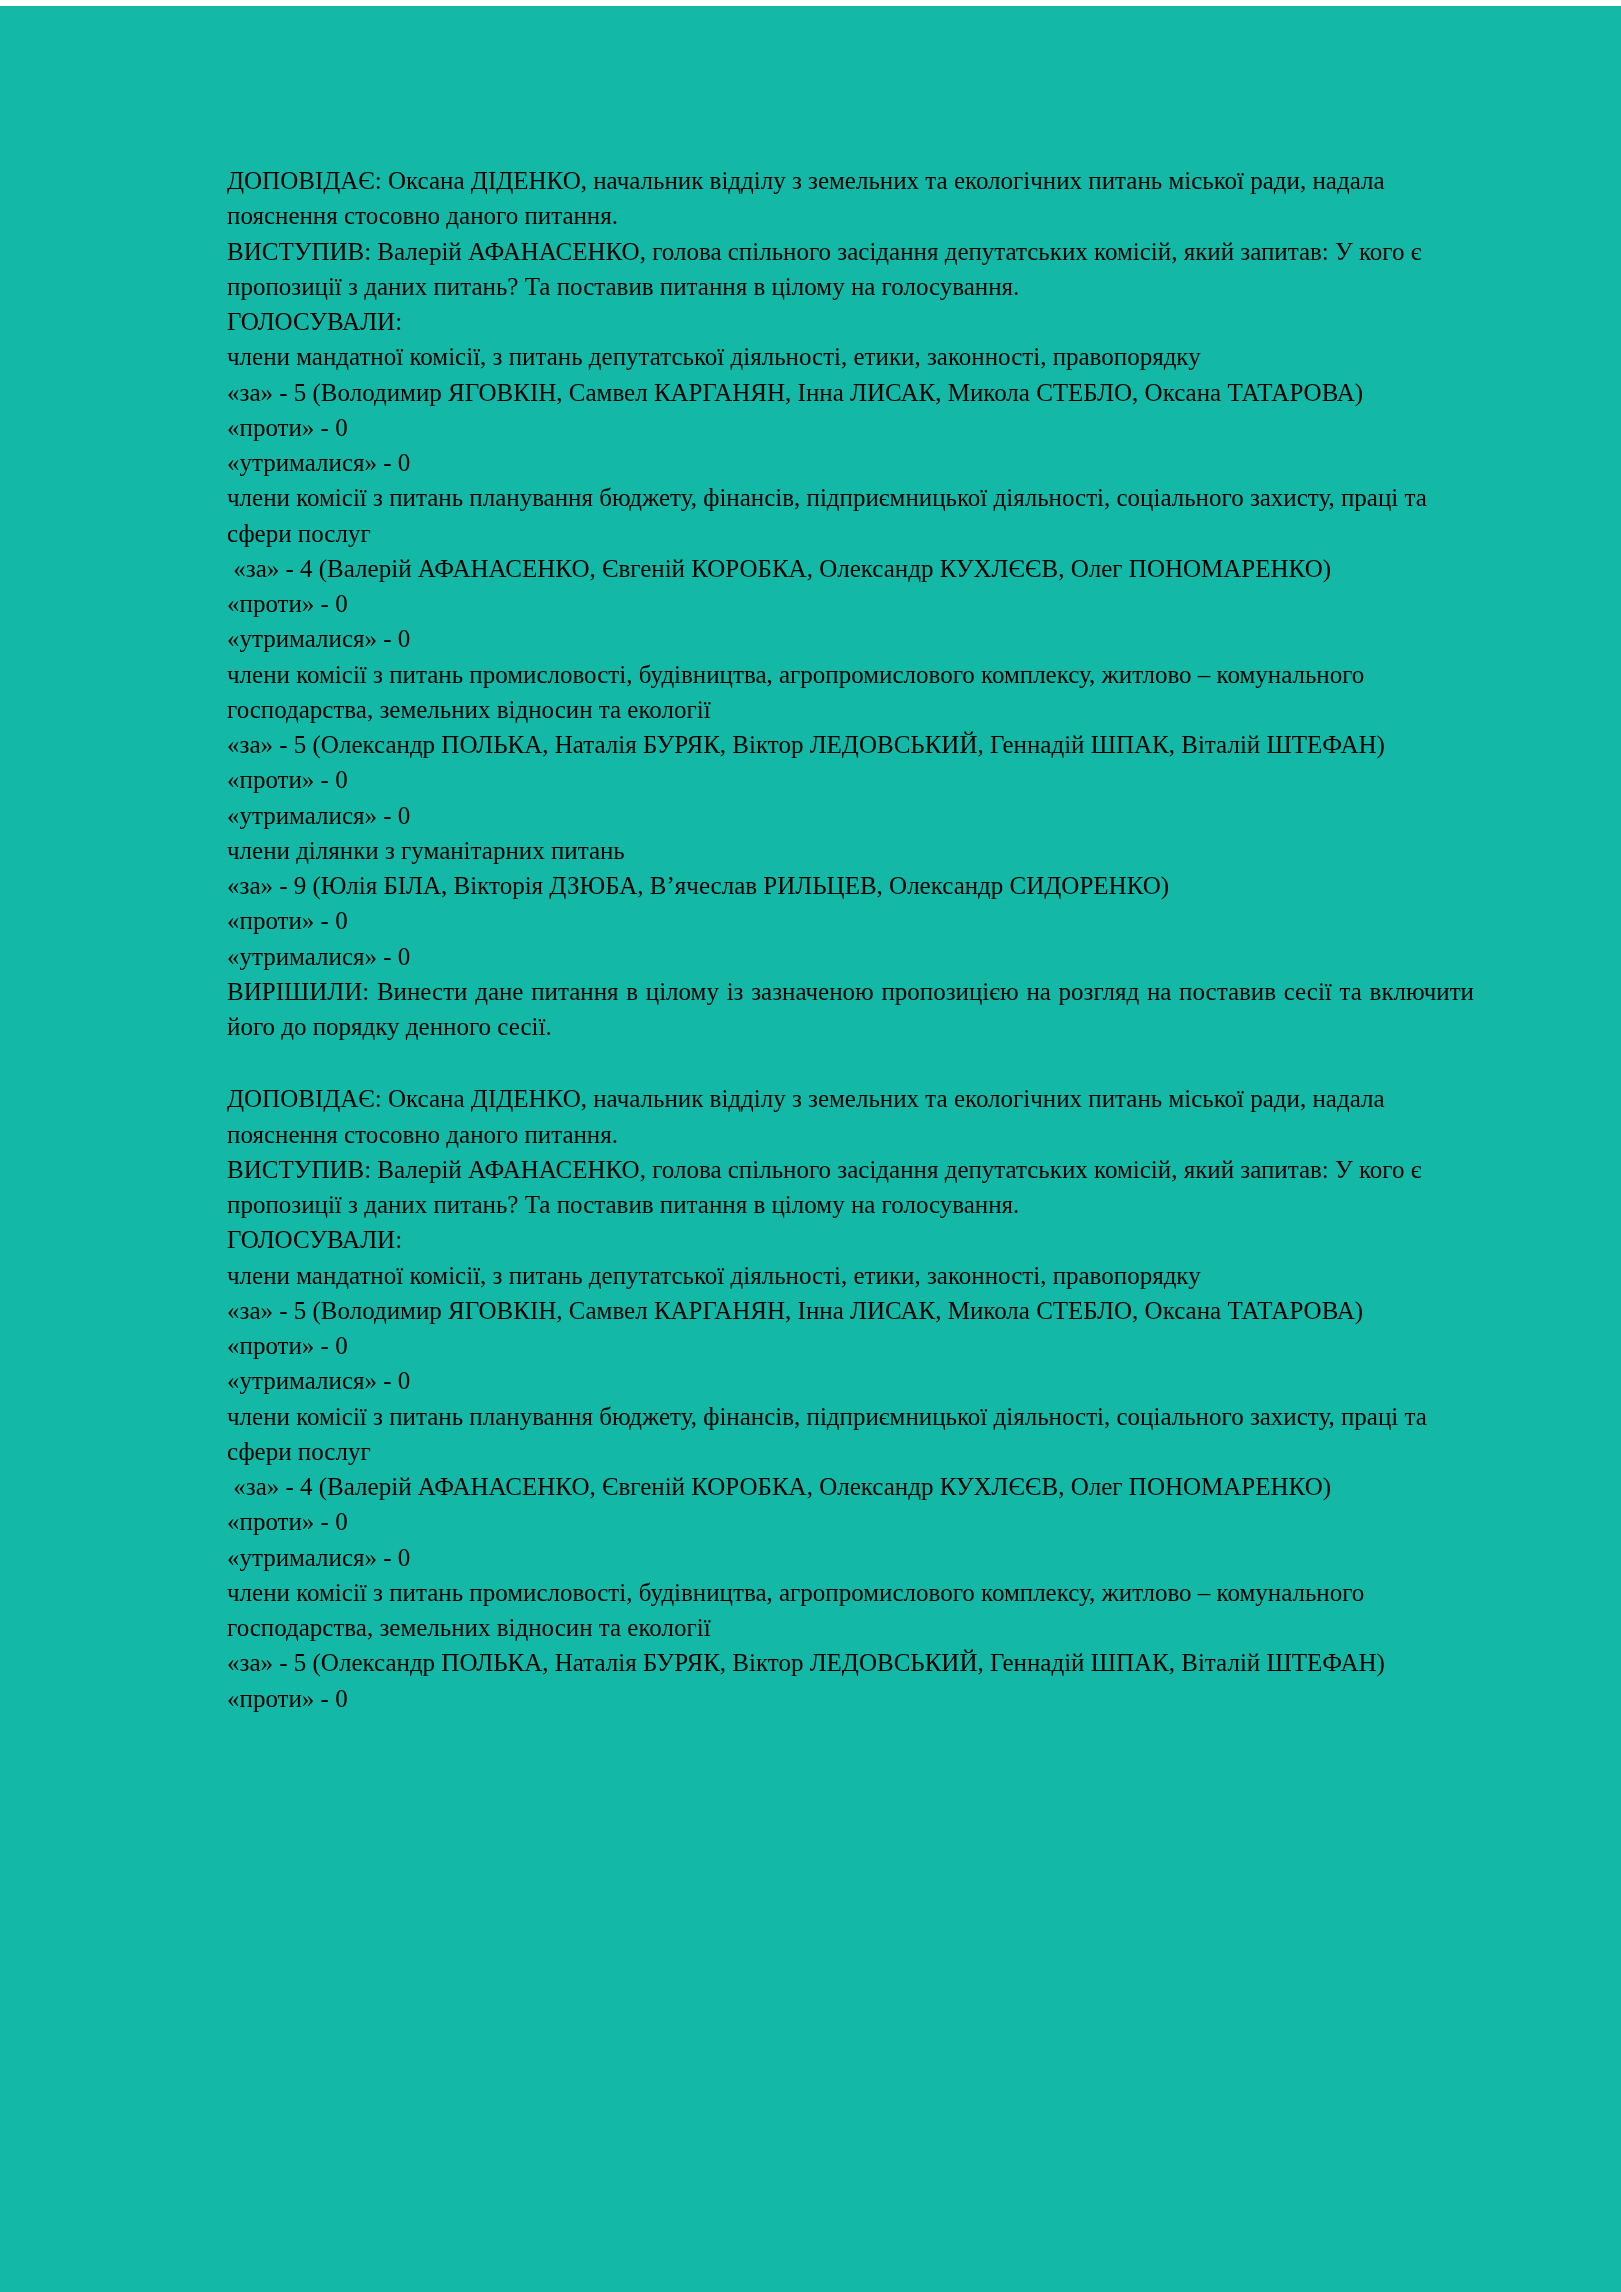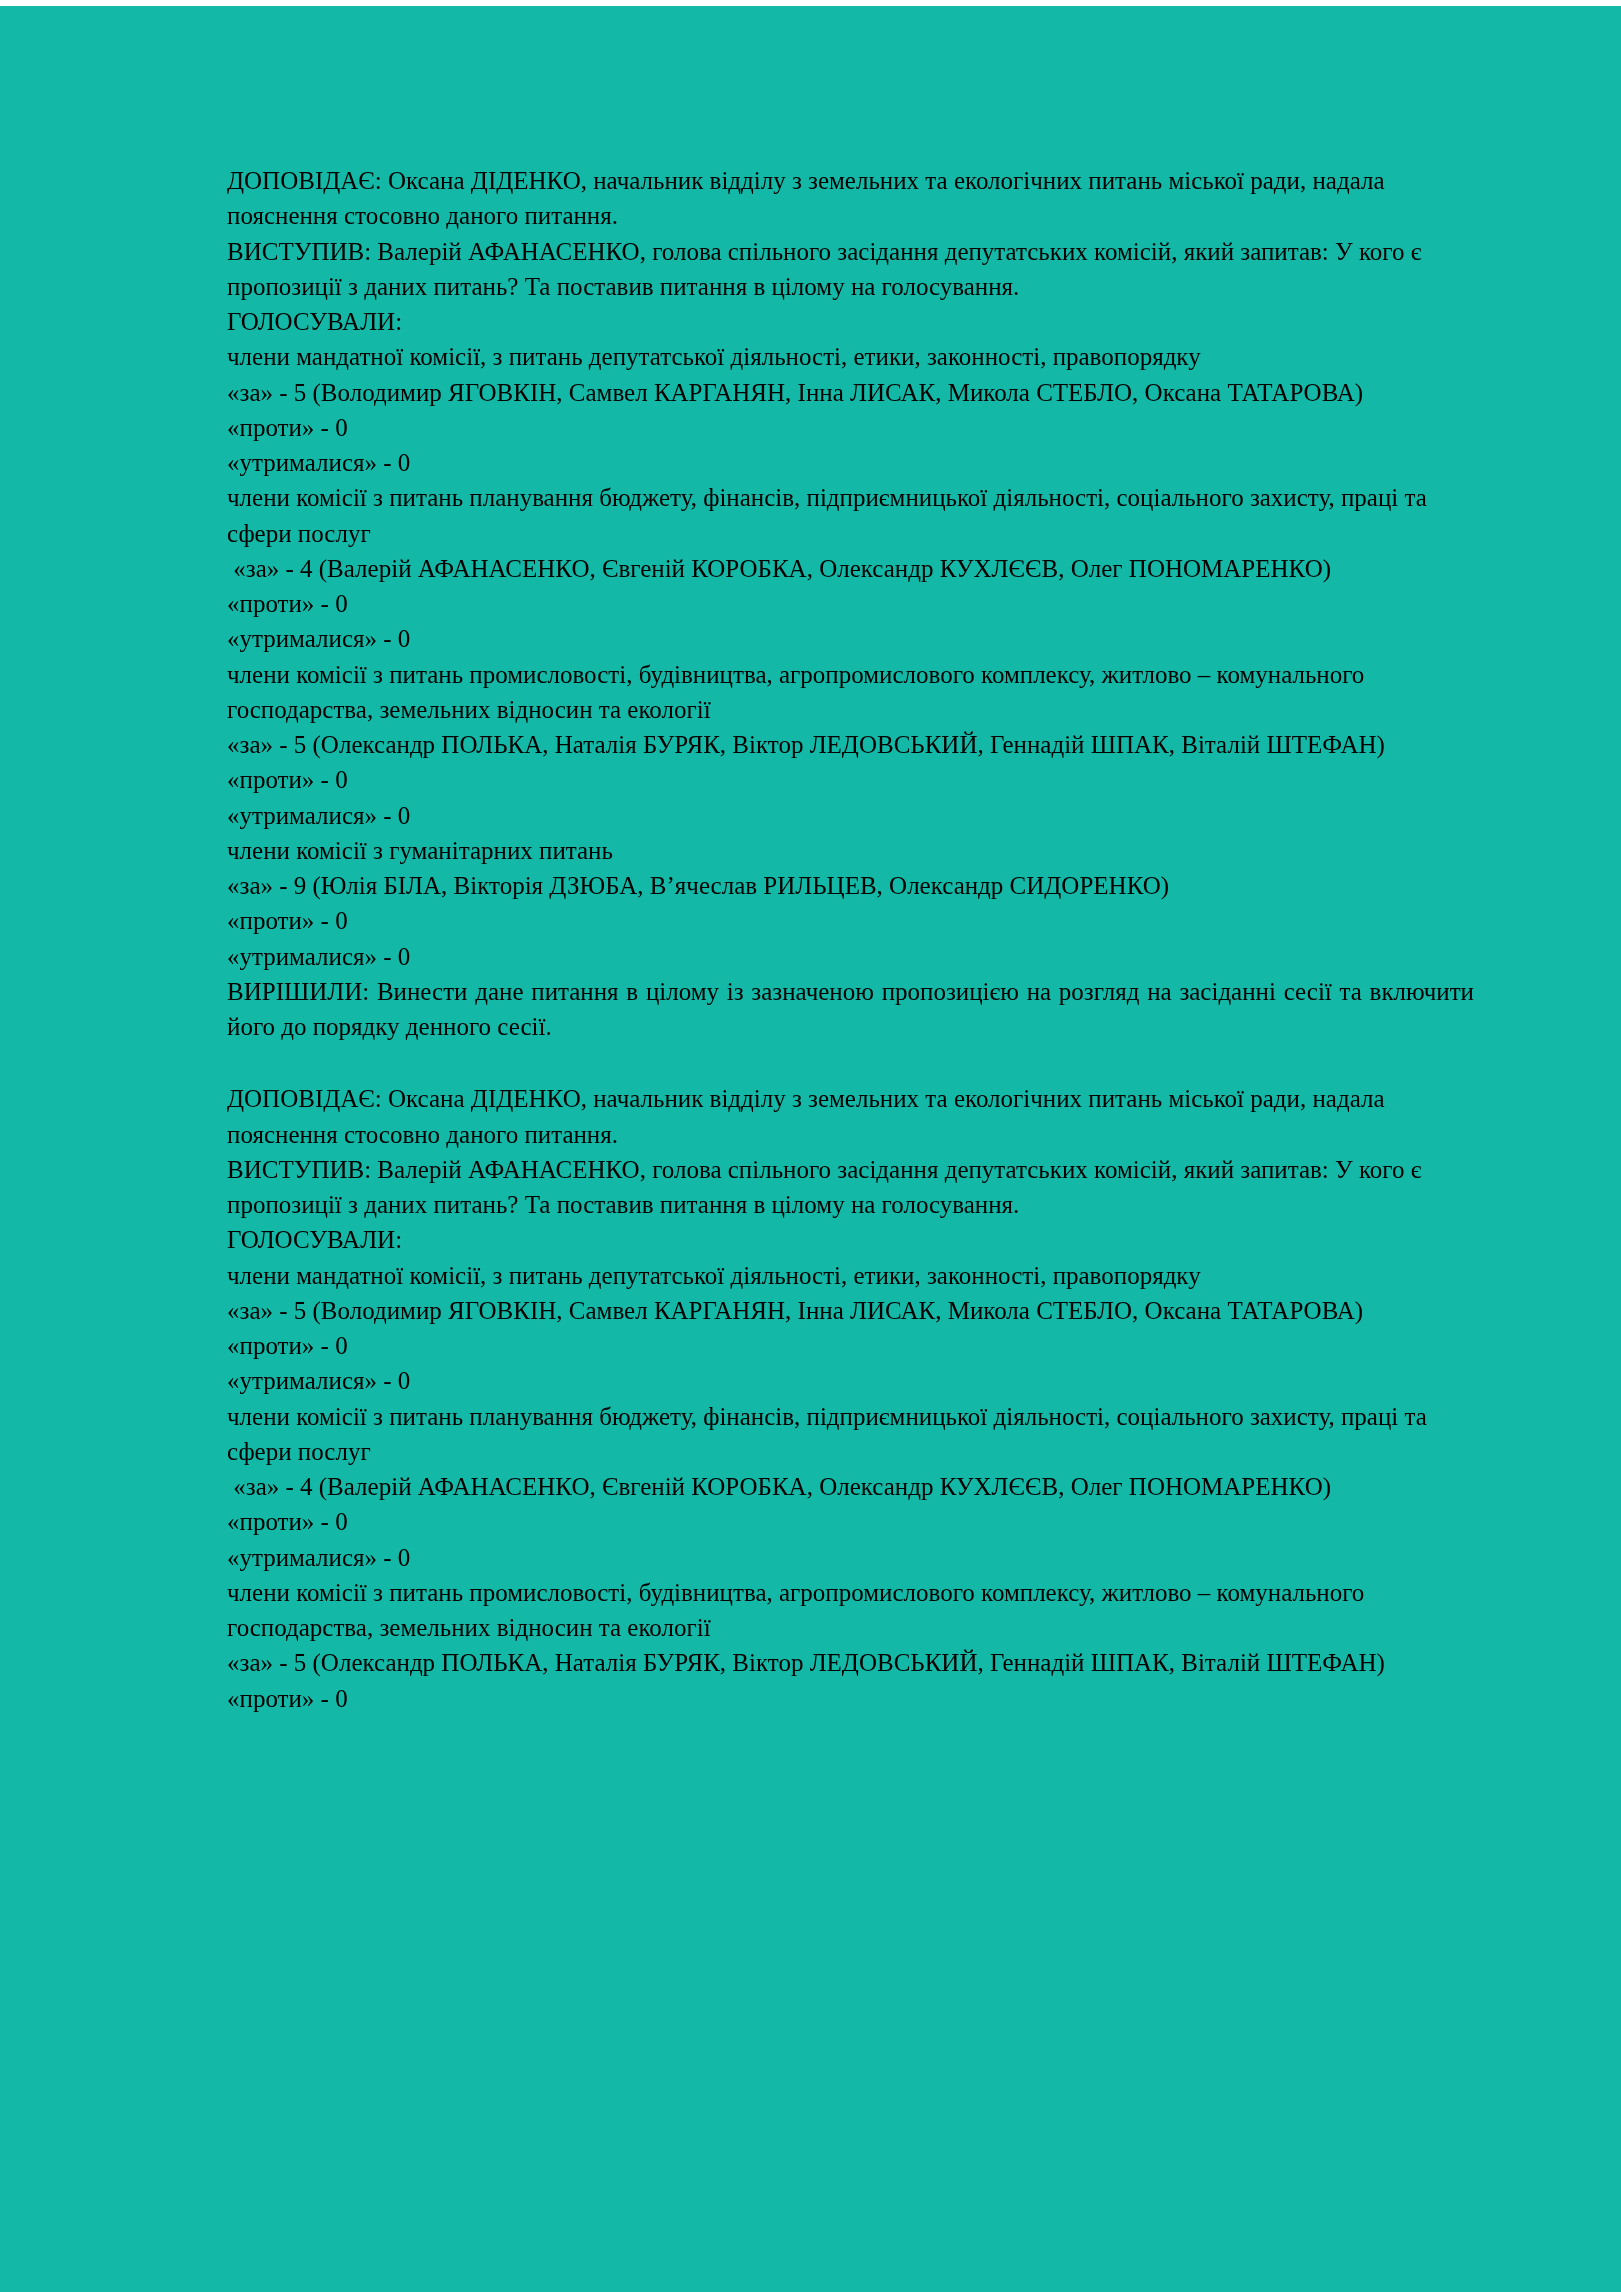--- a/index.html
+++ b/index.html
@@ -53,25 +53,25 @@
       <p class="para indent-sp">«проти» - 0</p>
       <p class="para indent-sp">«утрималися» - 0</p>
       <p class="para indent-sp">члени комісії з питань планування бюджету, фінансів, підприємницької діяльності, соціального захисту, праці та сфери послуг</p>
       <p class="para justify indent-sp"> «за» - 4 (Валерій АФАНАСЕНКО, Євгеній КОРОБКА, Олександр КУХЛЄЄВ, Олег ПОНОМАРЕНКО)</p>
       <p class="para indent-sp">«проти» - 0</p>
       <p class="para indent-sp">«утрималися» - 0</p>
       <p class="para indent-sp">члени комісії з питань промисловості, будівництва, агропромислового комплексу, житлово – комунального господарства, земельних відносин та екології</p>
       <p class="para indent-sp">«за» - 5 (Олександр ПОЛЬКА, Наталія БУРЯК, Віктор ЛЕДОВСЬКИЙ, Геннадій ШПАК, Віталій ШТЕФАН)</p>
       <p class="para indent-sp">«проти» - 0</p>
       <p class="para indent-sp">«утрималися» - 0</p>
-      <p class="para indent-sp">члени комісії з гуманітарних питань</p>
+      <p class="para indent-sp">члени ділянки з гуманітарних питань</p>
       <p class="para indent-sp">«за» - 9 (Юлія БІЛА, Вікторія ДЗЮБА, В’ячеслав РИЛЬЦЕВ, Олександр СИДОРЕНКО)</p>
       <p class="para indent-sp">«проти» - 0</p>
       <p class="para indent-sp">«утрималися» - 0</p>
-      <p class="para justify indent-sp">ВИРІШИЛИ: Винести дане питання в цілому із зазначеною пропозицією на розгляд на засіданні сесії та включити його до порядку денного сесії.</p>
+      <p class="para justify indent-sp">ВИРІШИЛИ: Винести дане питання в цілому із зазначеною пропозицією на розгляд на поставив сесії та включити його до порядку денного сесії.</p>
       <div class="spacer"></div>
       <p class="para indent-sp">ДОПОВІДАЄ: Оксана ДІДЕНКО, начальник відділу з земельних та екологічних питань міської ради, надала пояснення стосовно даного питання.</p>
       <p class="para indent-sp">ВИСТУПИВ: Валерій АФАНАСЕНКО, голова спільного засідання депутатських комісій, який запитав: У кого є пропозиції з даних питань? Та поставив питання в цілому на голосування.</p>
       <p class="para indent-sp">ГОЛОСУВАЛИ:</p>
       <p class="para indent-sp">члени мандатної комісії, з питань депутатської діяльності, етики, законності, правопорядку</p>
       <p class="para indent-sp">«за» - 5 (Володимир ЯГОВКІН, Самвел КАРГАНЯН, Інна ЛИСАК, Микола СТЕБЛО, Оксана ТАТАРОВА)</p>
       <p class="para indent-sp">«проти» - 0</p>
       <p class="para indent-sp">«утрималися» - 0</p>
       <p class="para indent-sp">члени комісії з питань планування бюджету, фінансів, підприємницької діяльності, соціального захисту, праці та сфери послуг</p>
       <p class="para justify indent-sp"> «за» - 4 (Валерій АФАНАСЕНКО, Євгеній КОРОБКА, Олександр КУХЛЄЄВ, Олег ПОНОМАРЕНКО)</p>

